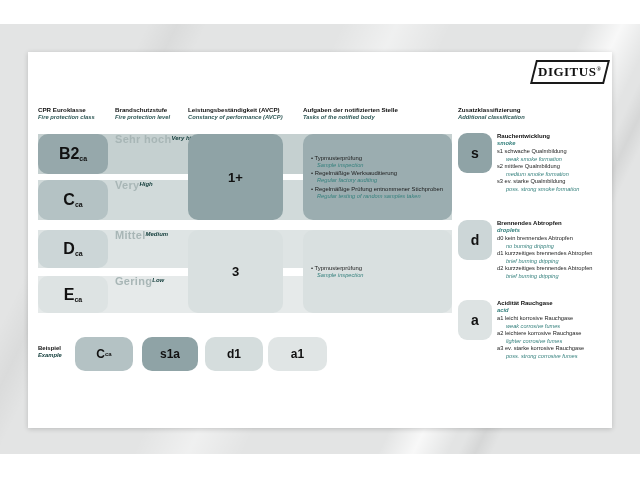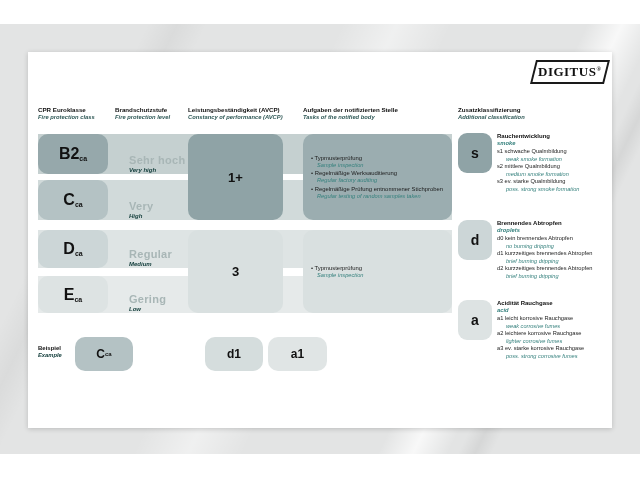--- a/index.html
+++ b/index.html
@@ -36,21 +36,21 @@
   .band.r3{background:var(--band3);} .band.r4{background:var(--band4);}
 
   
   .classbox { position:absolute; left:10px; width:70px; border-radius:10px; display:flex; align-items:center; justify-content:center; color:#111; }
   .classbox.c1{background:var(--class1);} .classbox.c2{background:var(--class2);}
   .classbox.c3{background:var(--class3);} .classbox.c4{background:var(--class4);}
   .code-big { font-size:16px; font-weight:bold; }
   .code-sub { font-size:7px; font-weight:bold; vertical-align:-2px; }
 
   
-  .level { position:absolute; left:101px; display:flex; flex-direction:column; justify-content:flex-end; }
+  .level { position:absolute; left:87px; display:flex; flex-direction:row; justify-content:center; }
   .lvl-de { font-size:11px; font-weight:bold; color:var(--muted_label); line-height:11px; letter-spacing:0.3px; }
   .lvl-en { font-size:6px; font-weight:bold; font-style:italic; color:var(--level_en); line-height:8px; }
 
   
   .avcpbox { position:absolute; left:160px; width:95px; border-radius:10px; display:flex; align-items:center; justify-content:center; font-size:13px; font-weight:bold; color:#111; }
   .avcpbox.topbox { top:82px; height:86px; background:var(--strong_box); }
   .avcpbox.botbox { top:178px; height:83px; background:var(--light_box); }
 
   
   .taskbox { position:absolute; left:275px; width:149px; border-radius:10px; display:flex; flex-direction:column; justify-content:center; padding:6px 2px 6px 8px; }
@@ -141,21 +141,21 @@
 
     <div class="level r1">
       <div class="lvl-de">Sehr hoch</div>
       <div class="lvl-en">Very high</div>
     </div>
     <div class="level r2">
       <div class="lvl-de">Very</div>
       <div class="lvl-en">High</div>
     </div>
     <div class="level r3">
-      <div class="lvl-de">Regular</div>
+      <div class="lvl-de">Mittel</div>
       <div class="lvl-en">Medium</div>
     </div>
     <div class="level r4">
       <div class="lvl-de">Gering</div>
       <div class="lvl-en">Low</div>
     </div>
 
     <div class="avcpbox topbox">
         <span>1+</span>
       </div>
@@ -245,20 +245,23 @@
     </div>
 
     <div class="ex-label">
       <div class="exl-de">Beispiel</div>
       <div class="exl-en">Example</div>
     </div>
     <div class="exbox ex0">
         <span>C</span>
         <span class="code-sub">ca</span>
       </div>
+    <div class="exbox ex1">
+        <span>s1a</span>
+      </div>
     <div class="exbox ex2">
         <span>d1</span>
       </div>
     <div class="exbox ex3">
         <span>a1</span>
       </div>
 
   </div>
 </div>
 

